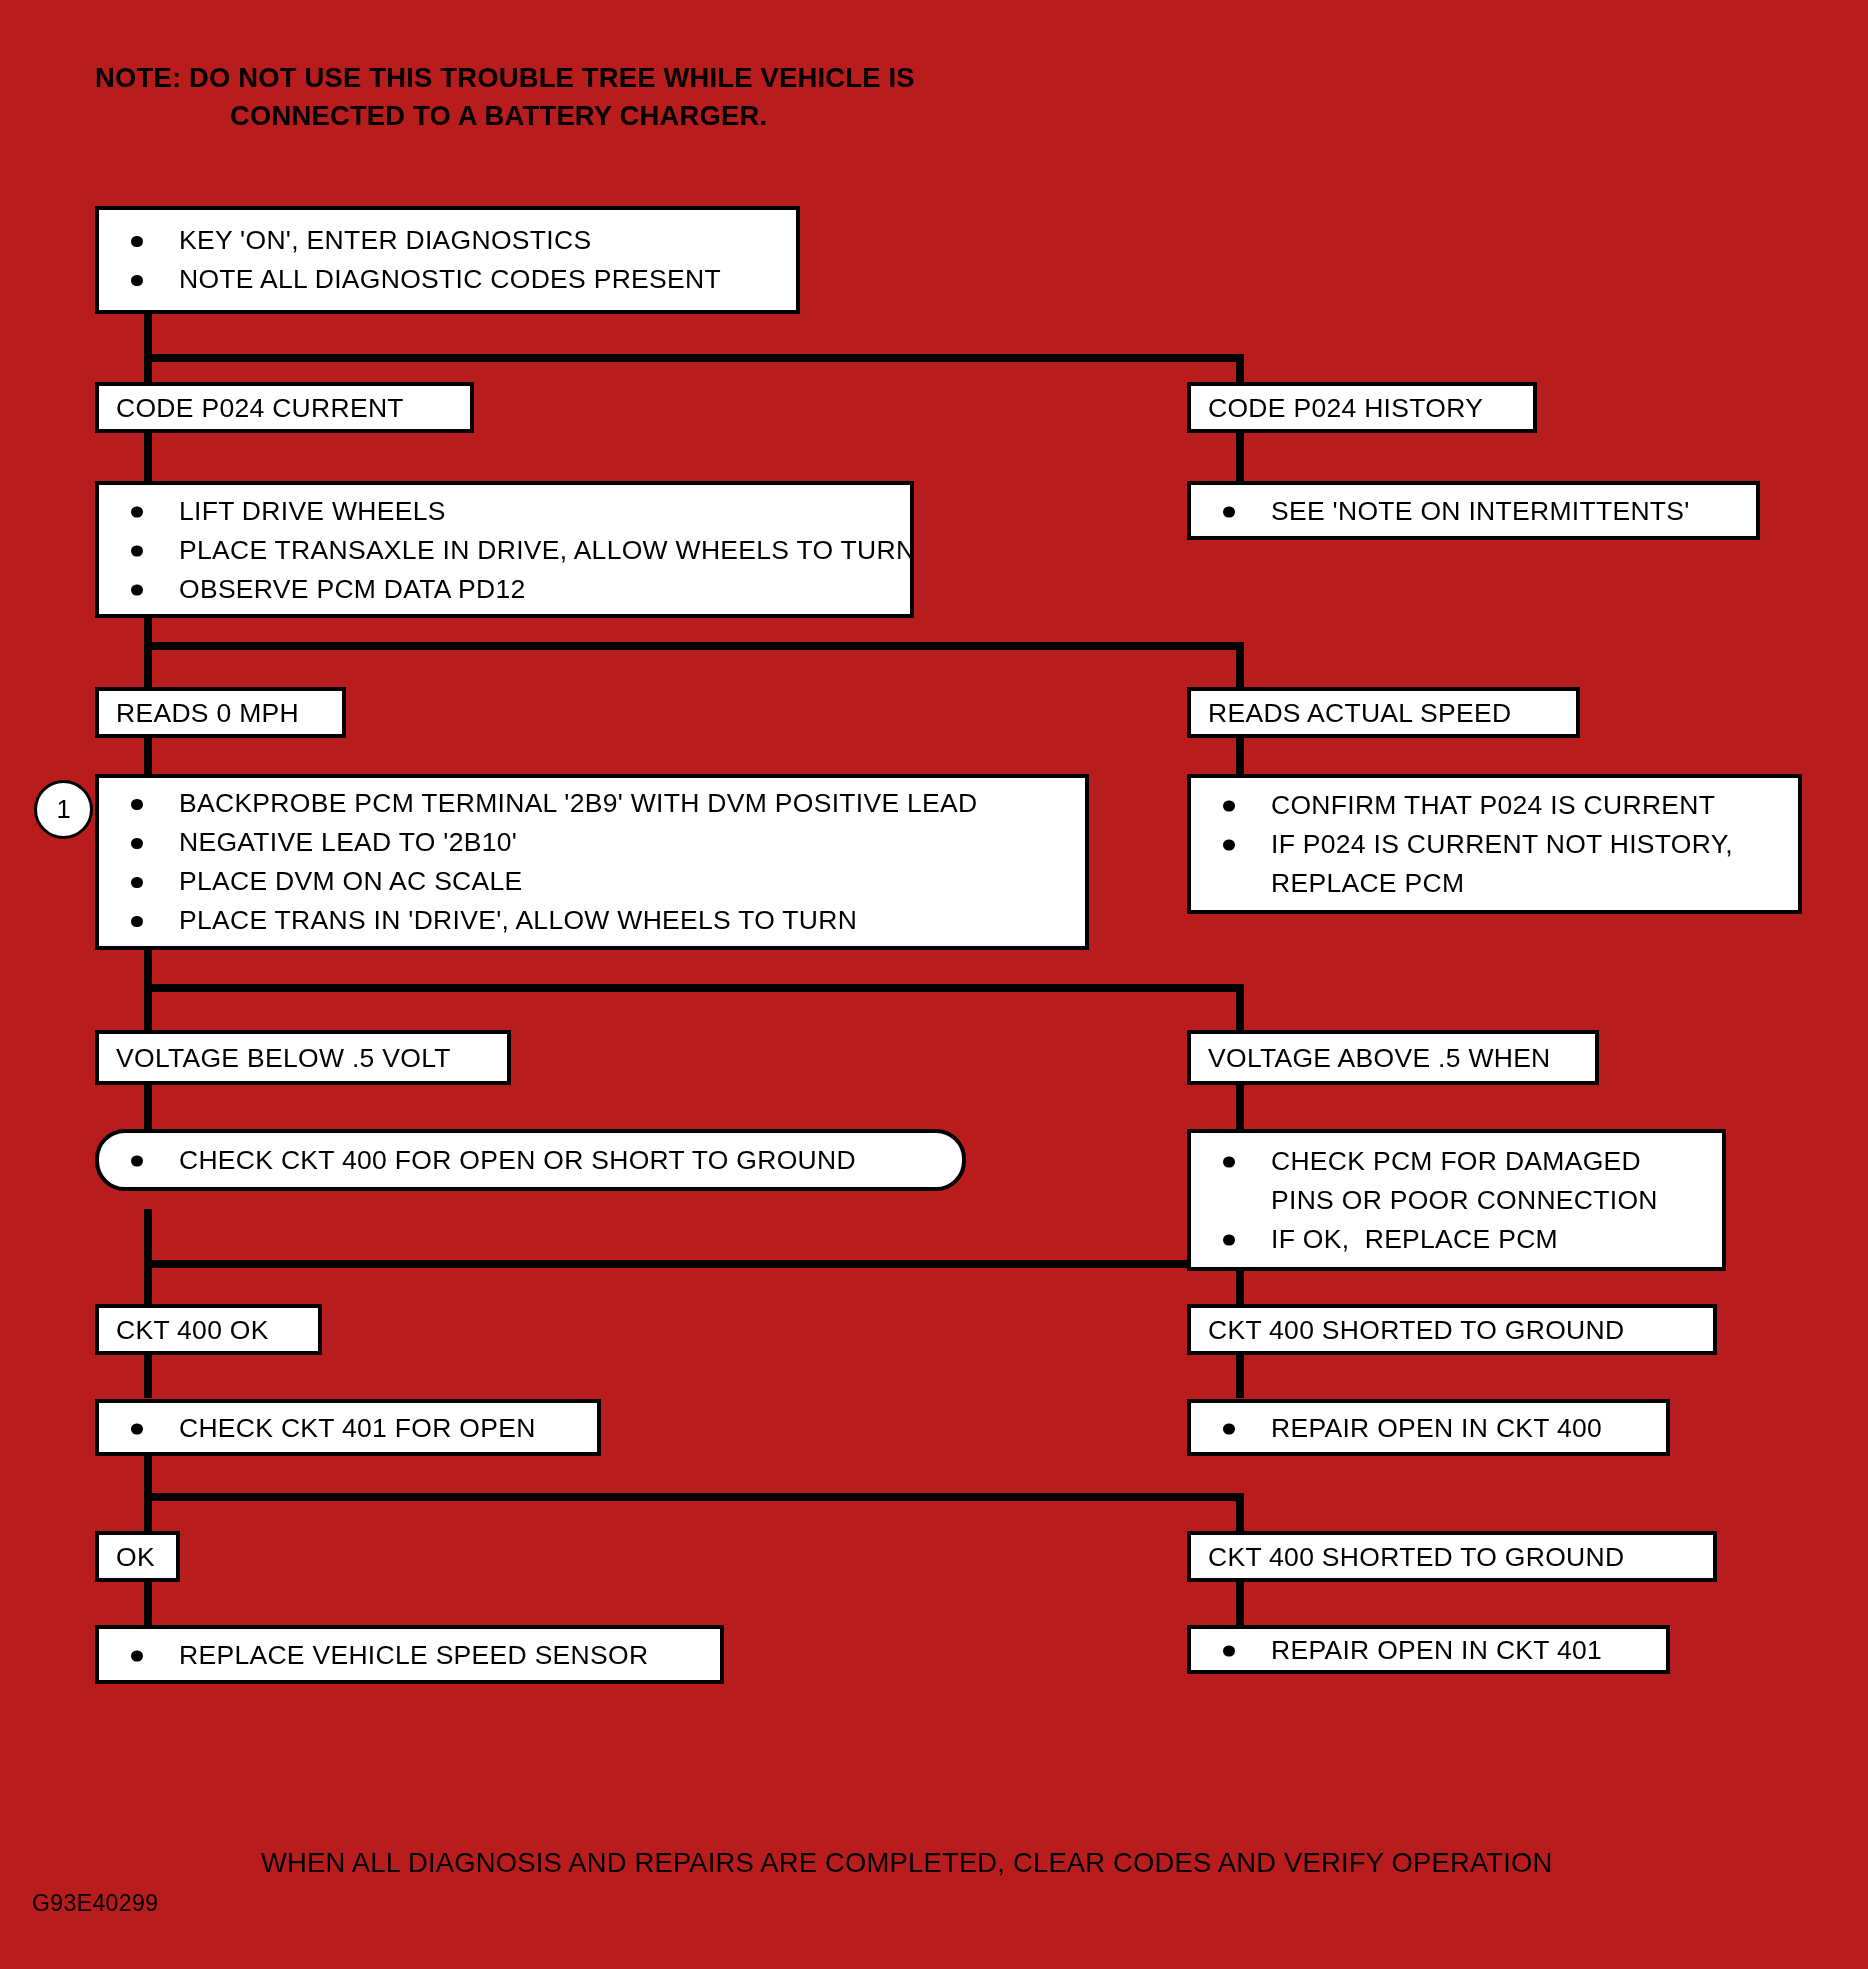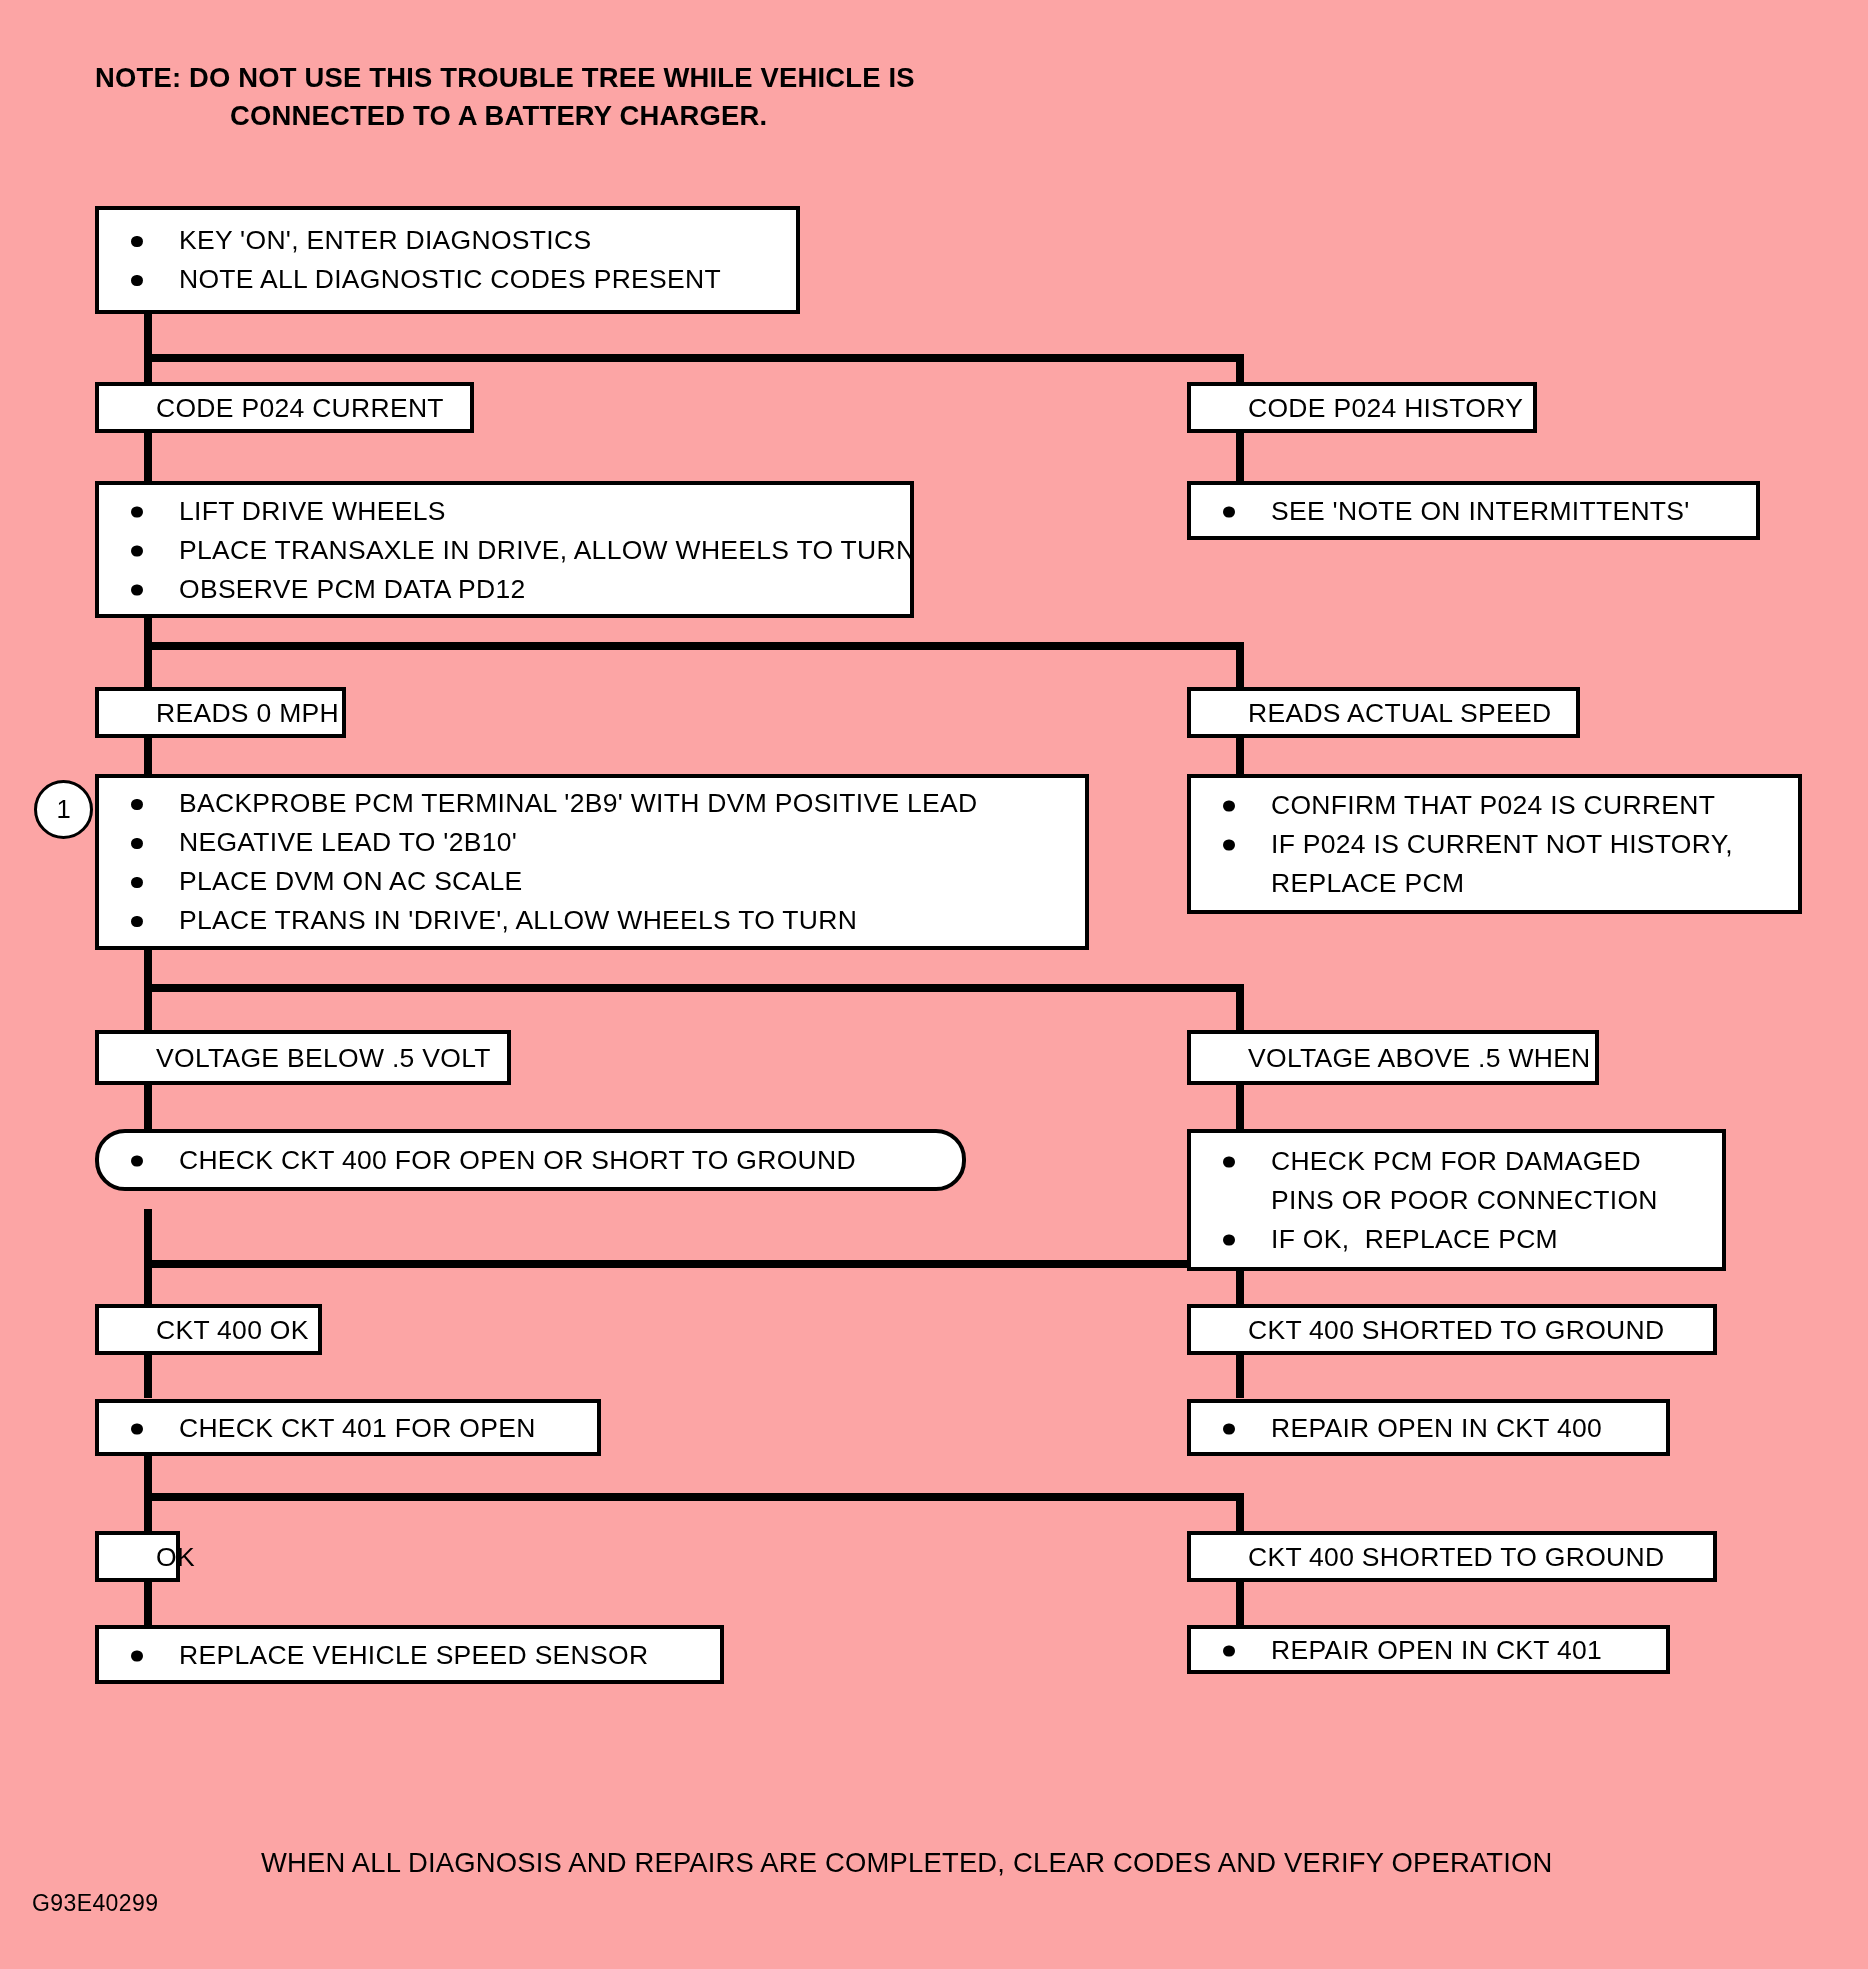--- a/index.html
+++ b/index.html
@@ -4,21 +4,21 @@
 <style>
   html, body {
     margin: 0;
     padding: 0;
     background: #ffffff;
   }
   #page {
     position: relative;
     width: 1868px;
     height: 1969px;
-    background: #fca5a5;
+    background: #b91c1c;
     font-family: "Liberation Sans", sans-serif;
     color: #000000;
     overflow: hidden;
   }
 
   
   .note {
     position: absolute;
     left: 95px;
     top: 59px;
@@ -50,21 +50,20 @@
 
   
   .box .label {
     position: absolute;
     left: 17px;
     top: 50%;
     transform: translateY(-50%);
     font-size: 26.5px;
     letter-spacing: 0.3px;
     white-space: nowrap;
-    margin-left: 40px;
   }
 
   
   .box ul {
     margin: 0;
     padding: 0;
     list-style: none;
     position: absolute;
     left: 21px;
     top: 50%;

